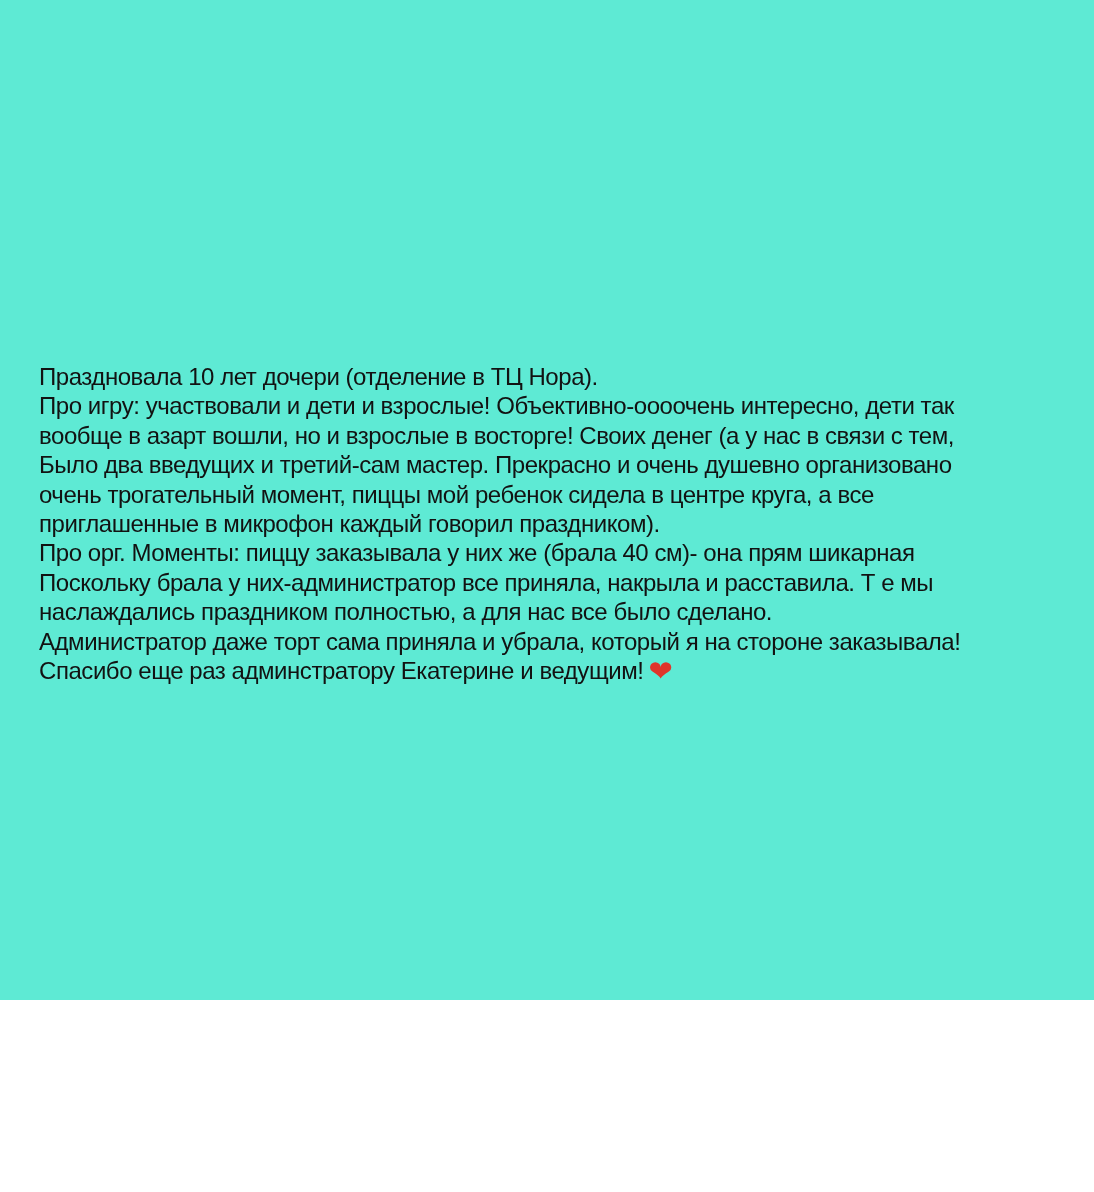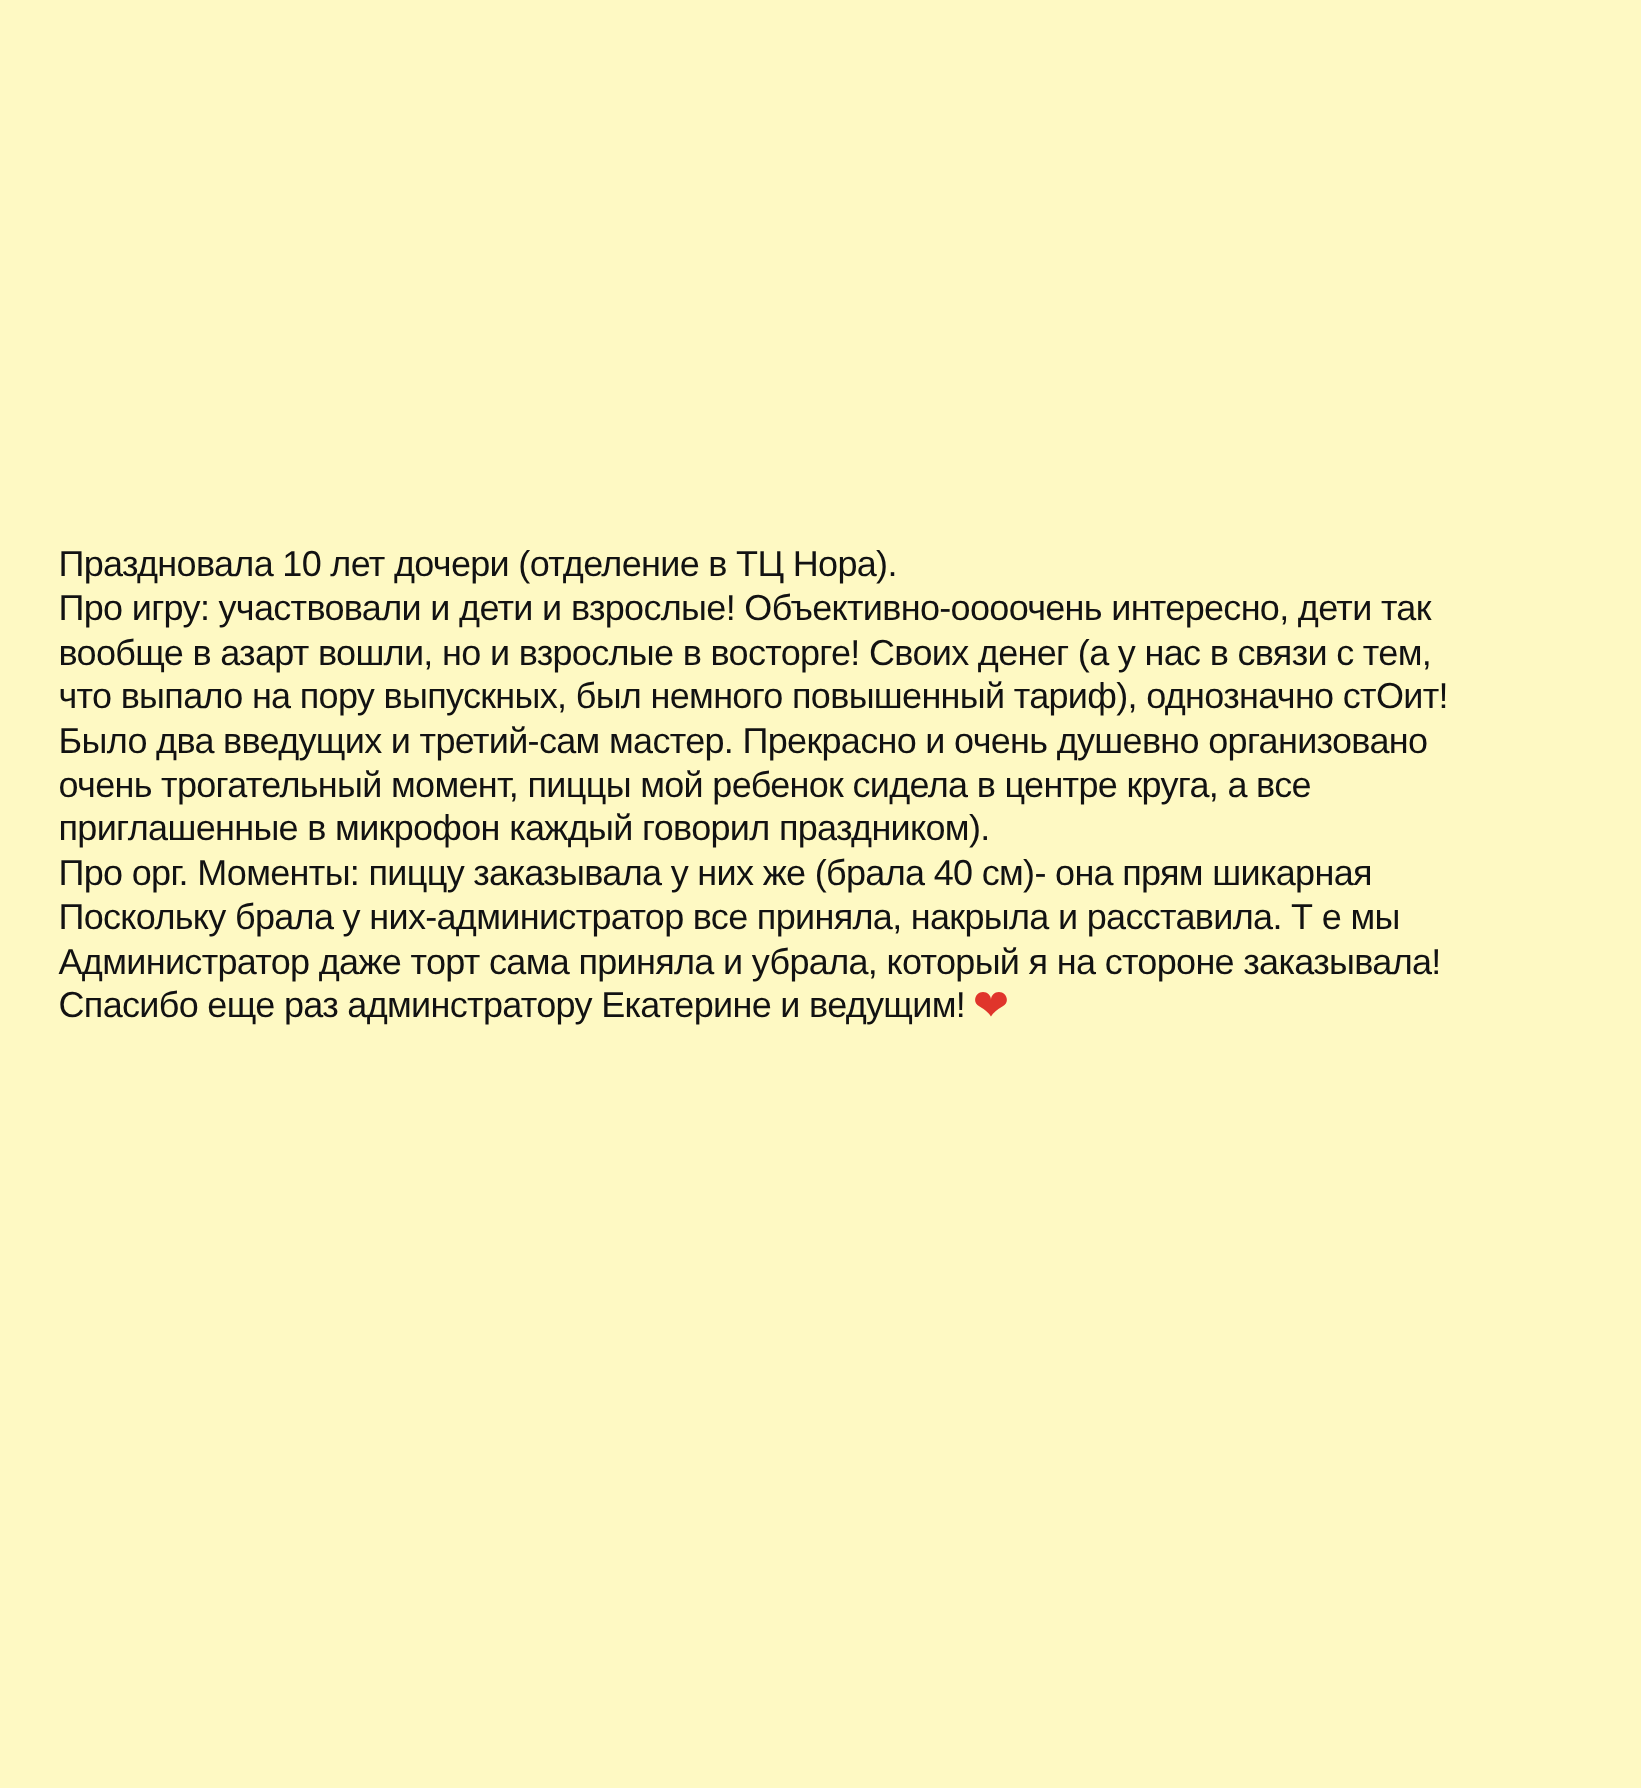--- a/index.html
+++ b/index.html
@@ -9,22 +9,22 @@
   body {
     width: 1094px;
     height: 1192px;
     background: #ffffff;
     overflow: hidden;
     font-family: "Liberation Sans", sans-serif;
   }
   .page {
     position: relative;
     width: 1094px;
-    height: 1192px;
-    background: #fef9c3;
+    height: 1000px;
+    background: #5eead4;
   }
   .review-block {
     position: absolute;
     left: 39px;
     top: 362px;
     width: 1020px;
   }
   .review-line {
     font-size: 24px;
     line-height: 29.4px;
@@ -44,24 +44,24 @@
   }
 </style>
 </head>
 <body>
 
 <div class="page">
   <div class="review-block">
     <div class="review-line">Праздновала 10 лет дочери (отделение в ТЦ Нора).</div>
     <div class="review-line">Про игру: участвовали и дети и взрослые! Объективно-оооочень интересно, дети так</div>
     <div class="review-line">вообще в азарт вошли, но и взрослые в восторге! Своих денег (а у нас в связи с тем,</div>
-    <div class="review-line">что выпало на пору выпускных, был немного повышенный тариф), однозначно стОит!</div>
     <div class="review-line">Было два введущих и третий-сам мастер. Прекрасно и очень душевно организовано</div>
     <div class="review-line">очень трогательный момент, пиццы мой ребенок сидела в центре круга, а все</div>
     <div class="review-line">приглашенные в микрофон каждый говорил праздником).</div>
     <div class="review-line">Про орг. Моменты: пиццу заказывала у них же (брала 40 см)- она прям шикарная</div>
     <div class="review-line">Поскольку брала у них-администратор все приняла, накрыла и расставила. Т е мы</div>
+    <div class="review-line">наслаждались праздником полностью, а для нас все было сделано.</div>
     <div class="review-line">Администратор даже торт сама приняла и убрала, который я на стороне заказывала!</div>
     <div class="review-line">
       <span>Спасибо еще раз админстратору Екатерине и ведущим!</span><span class="heart">❤</span>
     </div>
   </div>
 </div>
 
 </body></html>

